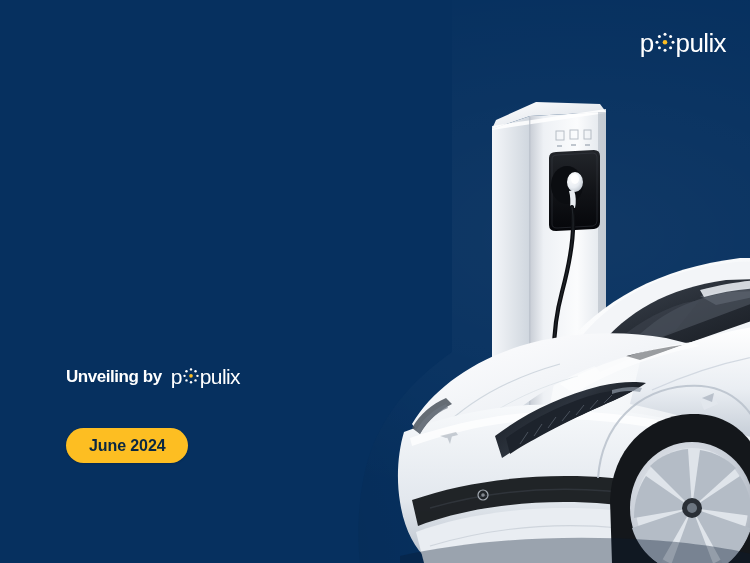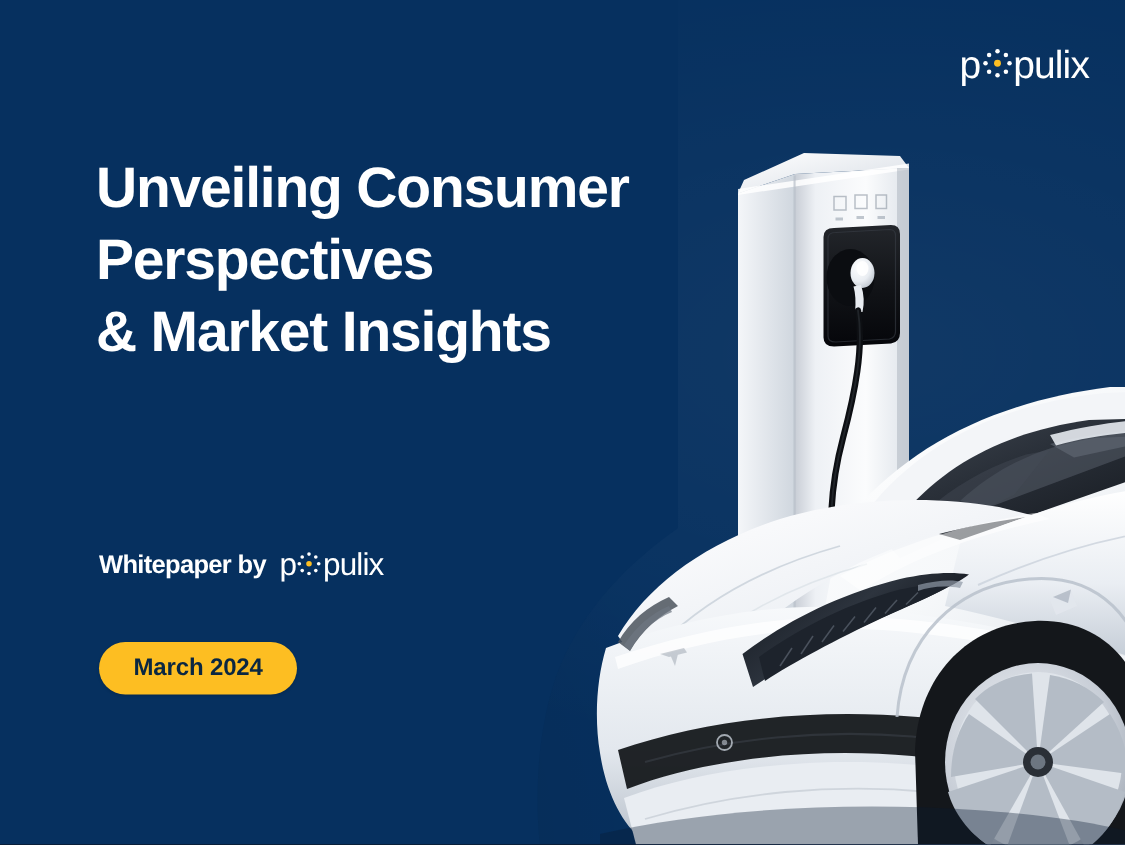--- a/index.html
+++ b/index.html
@@ -357,41 +357,38 @@
         <circle cx="5.4" cy="17.8" r="1.5" fill="#ffffff"></circle>
         <circle cx="3" cy="12.2" r="1.5" fill="#ffffff"></circle>
         <circle cx="5.4" cy="6.6" r="1.5" fill="#ffffff"></circle>
         <circle cx="11" cy="12.2" r="2.3" fill="#FDBE22"></circle>
       </svg>
     </span>
     <span class="logo-text" style="font-size:26px">pulix</span>
   </div>
 
   <div class="headline-wrap">
-    <h2 class="title-solid">Unveiling Consumer
-Perspectives
-&amp; Market Insights</h2>
   </div>
 
   <div class="byline">
-    <span class="byline-label">Whitepaper by</span>
+    <span class="byline-label">Unveiling by</span>
     <span class="brand-logo" style="position:static">
       <span class="logo-text" style="font-size:21px">p</span>
       <span class="logo-dots">
         <svg width="18" height="21" viewBox="0 0 22 26" xmlns="http://www.w3.org/2000/svg">
           <circle cx="11" cy="4.2" r="1.5" fill="#ffffff"></circle>
           <circle cx="16.6" cy="6.6" r="1.5" fill="#ffffff"></circle>
           <circle cx="19" cy="12.2" r="1.5" fill="#ffffff"></circle>
           <circle cx="16.6" cy="17.8" r="1.5" fill="#ffffff"></circle>
           <circle cx="11" cy="20.2" r="1.5" fill="#ffffff"></circle>
           <circle cx="5.4" cy="17.8" r="1.5" fill="#ffffff"></circle>
           <circle cx="3" cy="12.2" r="1.5" fill="#ffffff"></circle>
           <circle cx="5.4" cy="6.6" r="1.5" fill="#ffffff"></circle>
           <circle cx="11" cy="12.2" r="2.3" fill="#FDBE22"></circle>
         </svg>
       </span>
       <span class="logo-text" style="font-size:21px">pulix</span>
     </span>
   </div>
 
-  <div class="date-badge">March 2024</div>
+  <div class="date-badge">June 2024</div>
 
 </div>
 
 </body></html>

